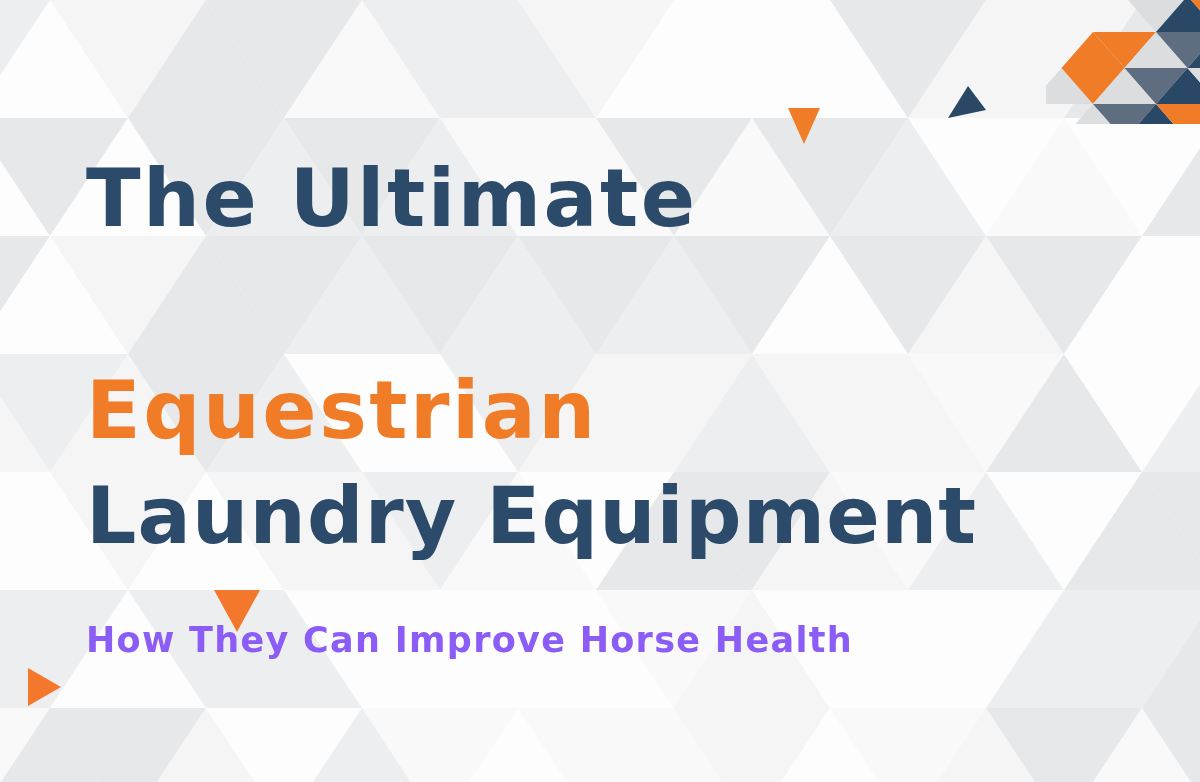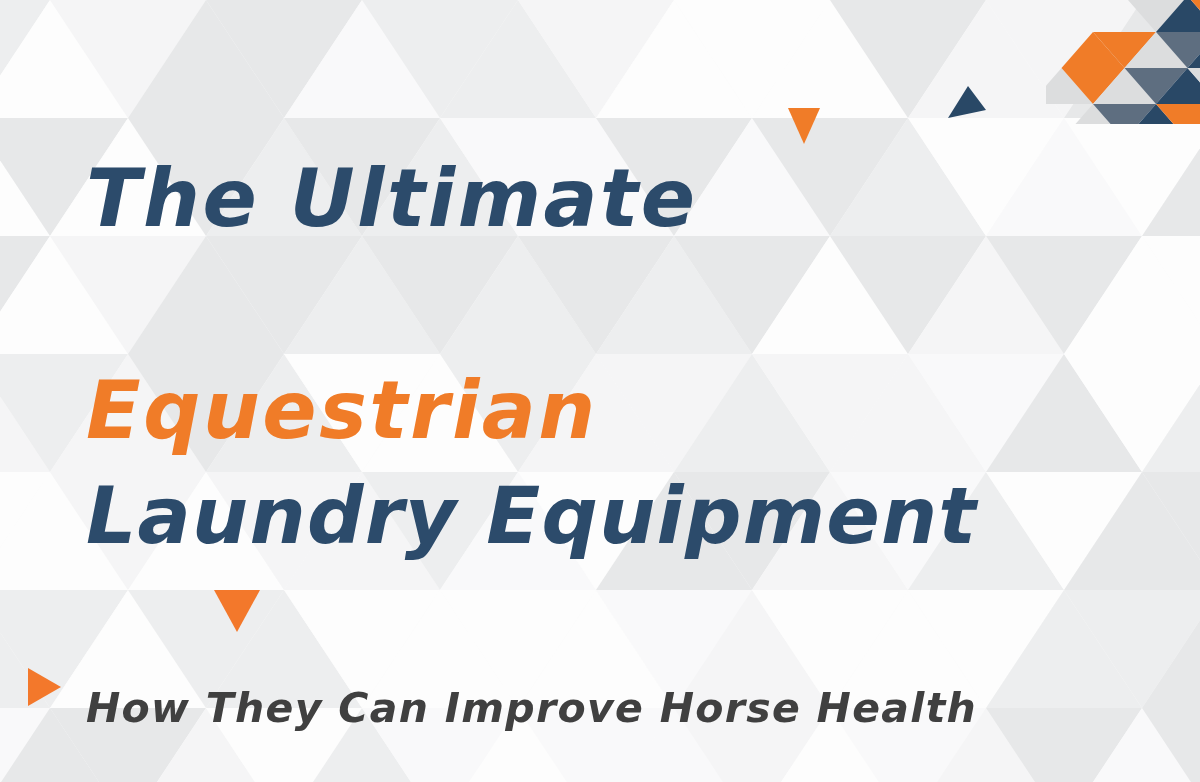--- a/index.html
+++ b/index.html
@@ -10,21 +10,20 @@
     overflow:hidden;
     background:#FBFBFB;
     font-family:"Liberation Sans", sans-serif;
   }
 
   #stage {
     position:relative;
     width:1200px; height:782px;
     overflow:hidden;
     background:#FAFAFA;
-    font-style:italic;
   }
 
   
   #bg-pattern {
     position:absolute; inset:0;
     width:1200px; height:782px;
   }
 
   
   #mosaic {
@@ -86,26 +85,26 @@
     -webkit-font-smoothing:antialiased;
   }
 
   #title-line-0 { top:160px; }
   #title-line-1 { top:266px; }
   #title-line-2 { top:372px; color:#F07C28; }
   #title-line-3 { top:478px; letter-spacing:1.2px; font-size:79px; }
 
   #subtitle {
     position:absolute;
-    left:86px; top:684px;
+    left:86px; top:620px;
     font-family:"DejaVu Sans", "Liberation Sans", sans-serif;
     font-weight:700;
-    font-size:41px;
+    font-size:35px;
     letter-spacing:1.3px;
-    color:#404040;
+    color:#8b5cf6;
     white-space:nowrap;
   }
 </style>
 </head>
 <body>
 
 <div id="stage">
 
   <svg id="bg-pattern" viewBox="0 0 1200 782" preserveAspectRatio="none" aria-hidden="true">
     <rect x="0" y="0" width="1200" height="782" fill="#FAFAFA"></rect>

